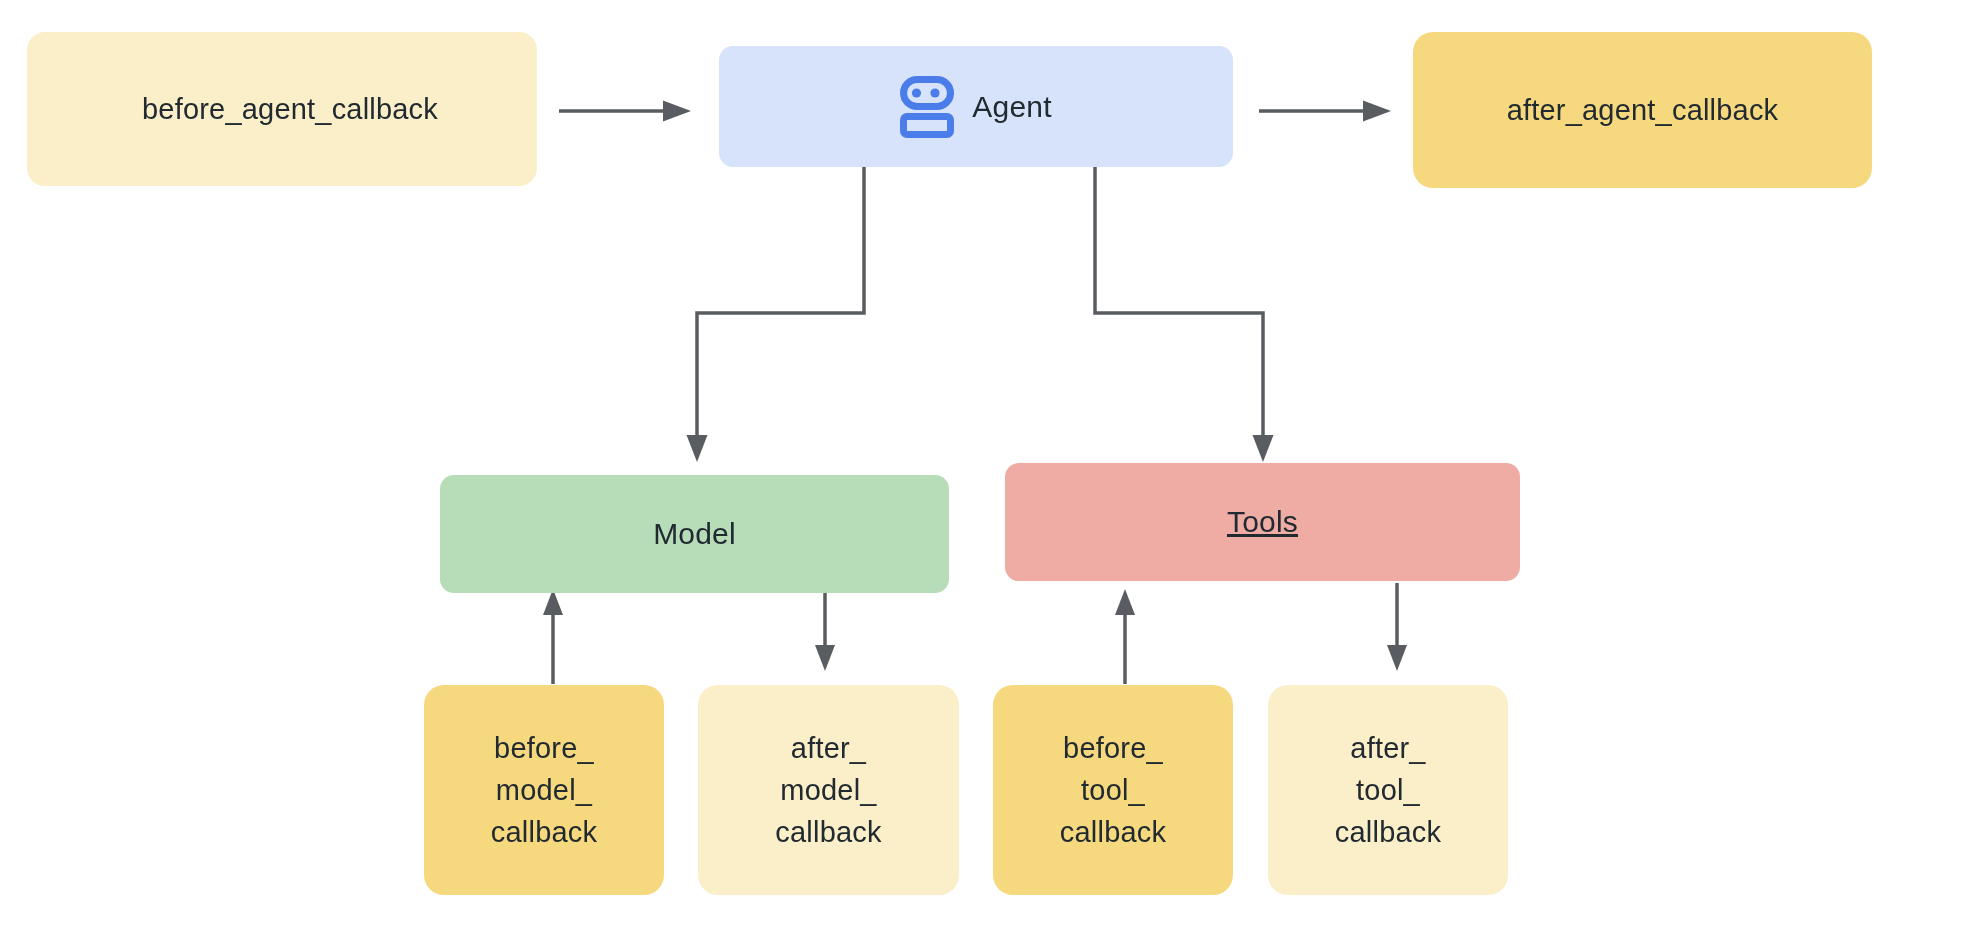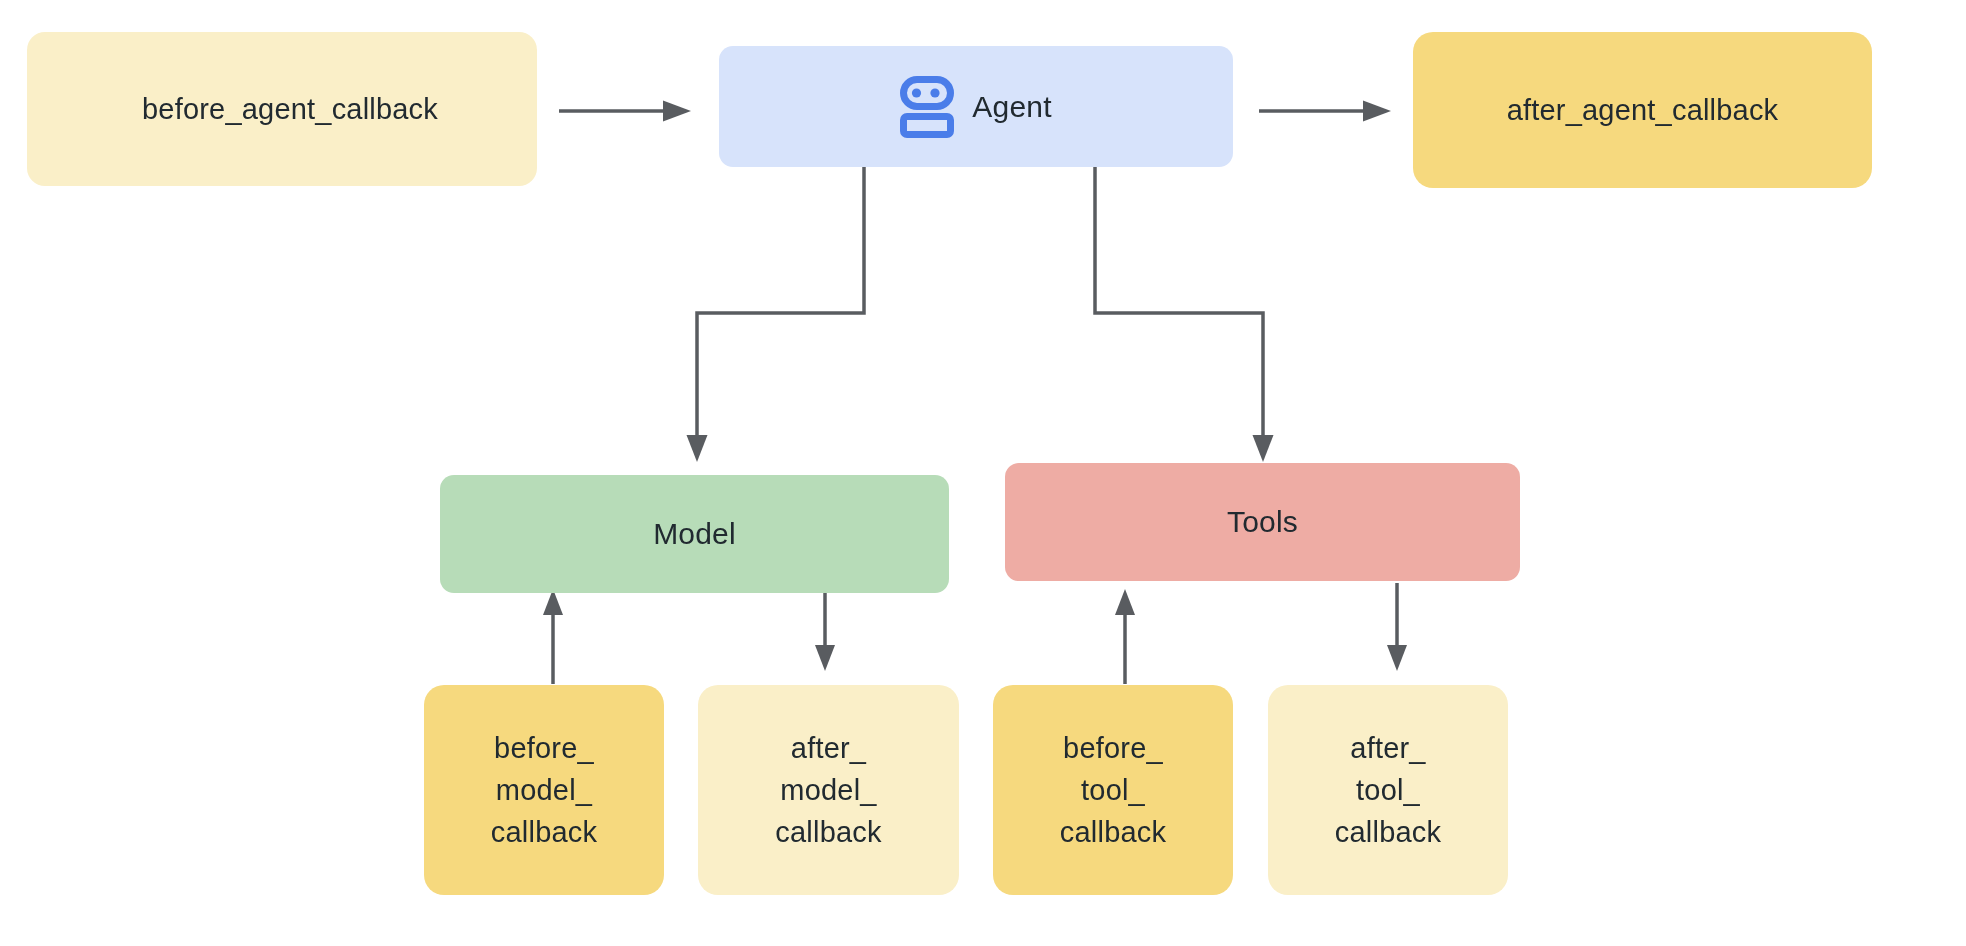--- a/index.html
+++ b/index.html
@@ -70,20 +70,21 @@
     border-radius: 14px;
     background: var(--model_green, #b7dcb8);
     font-size: 30px;
     margin-top: 12px;
   }
   .node-tools {
     left: 1005px; top: 463px; width: 515px; height: 118px;
     border-radius: 14px;
     background: var(--tools_salmon, #eeaca4);
     font-size: 30px;
+    text-decoration: underline;
   }
   .node-small {
     top: 685px; width: 240px; height: 210px;
     border-radius: 20px;
     font-size: 29px;
     line-height: 42px;
   }
   .node-before-model { left: 424px; background: var(--gold, #f6d97e); }
   .node-after-model  { left: 698px; width: 261px; background: var(--cream, #faefc8); }
   .node-before-tool  { left: 993px; background: var(--gold, #f6d97e); }

